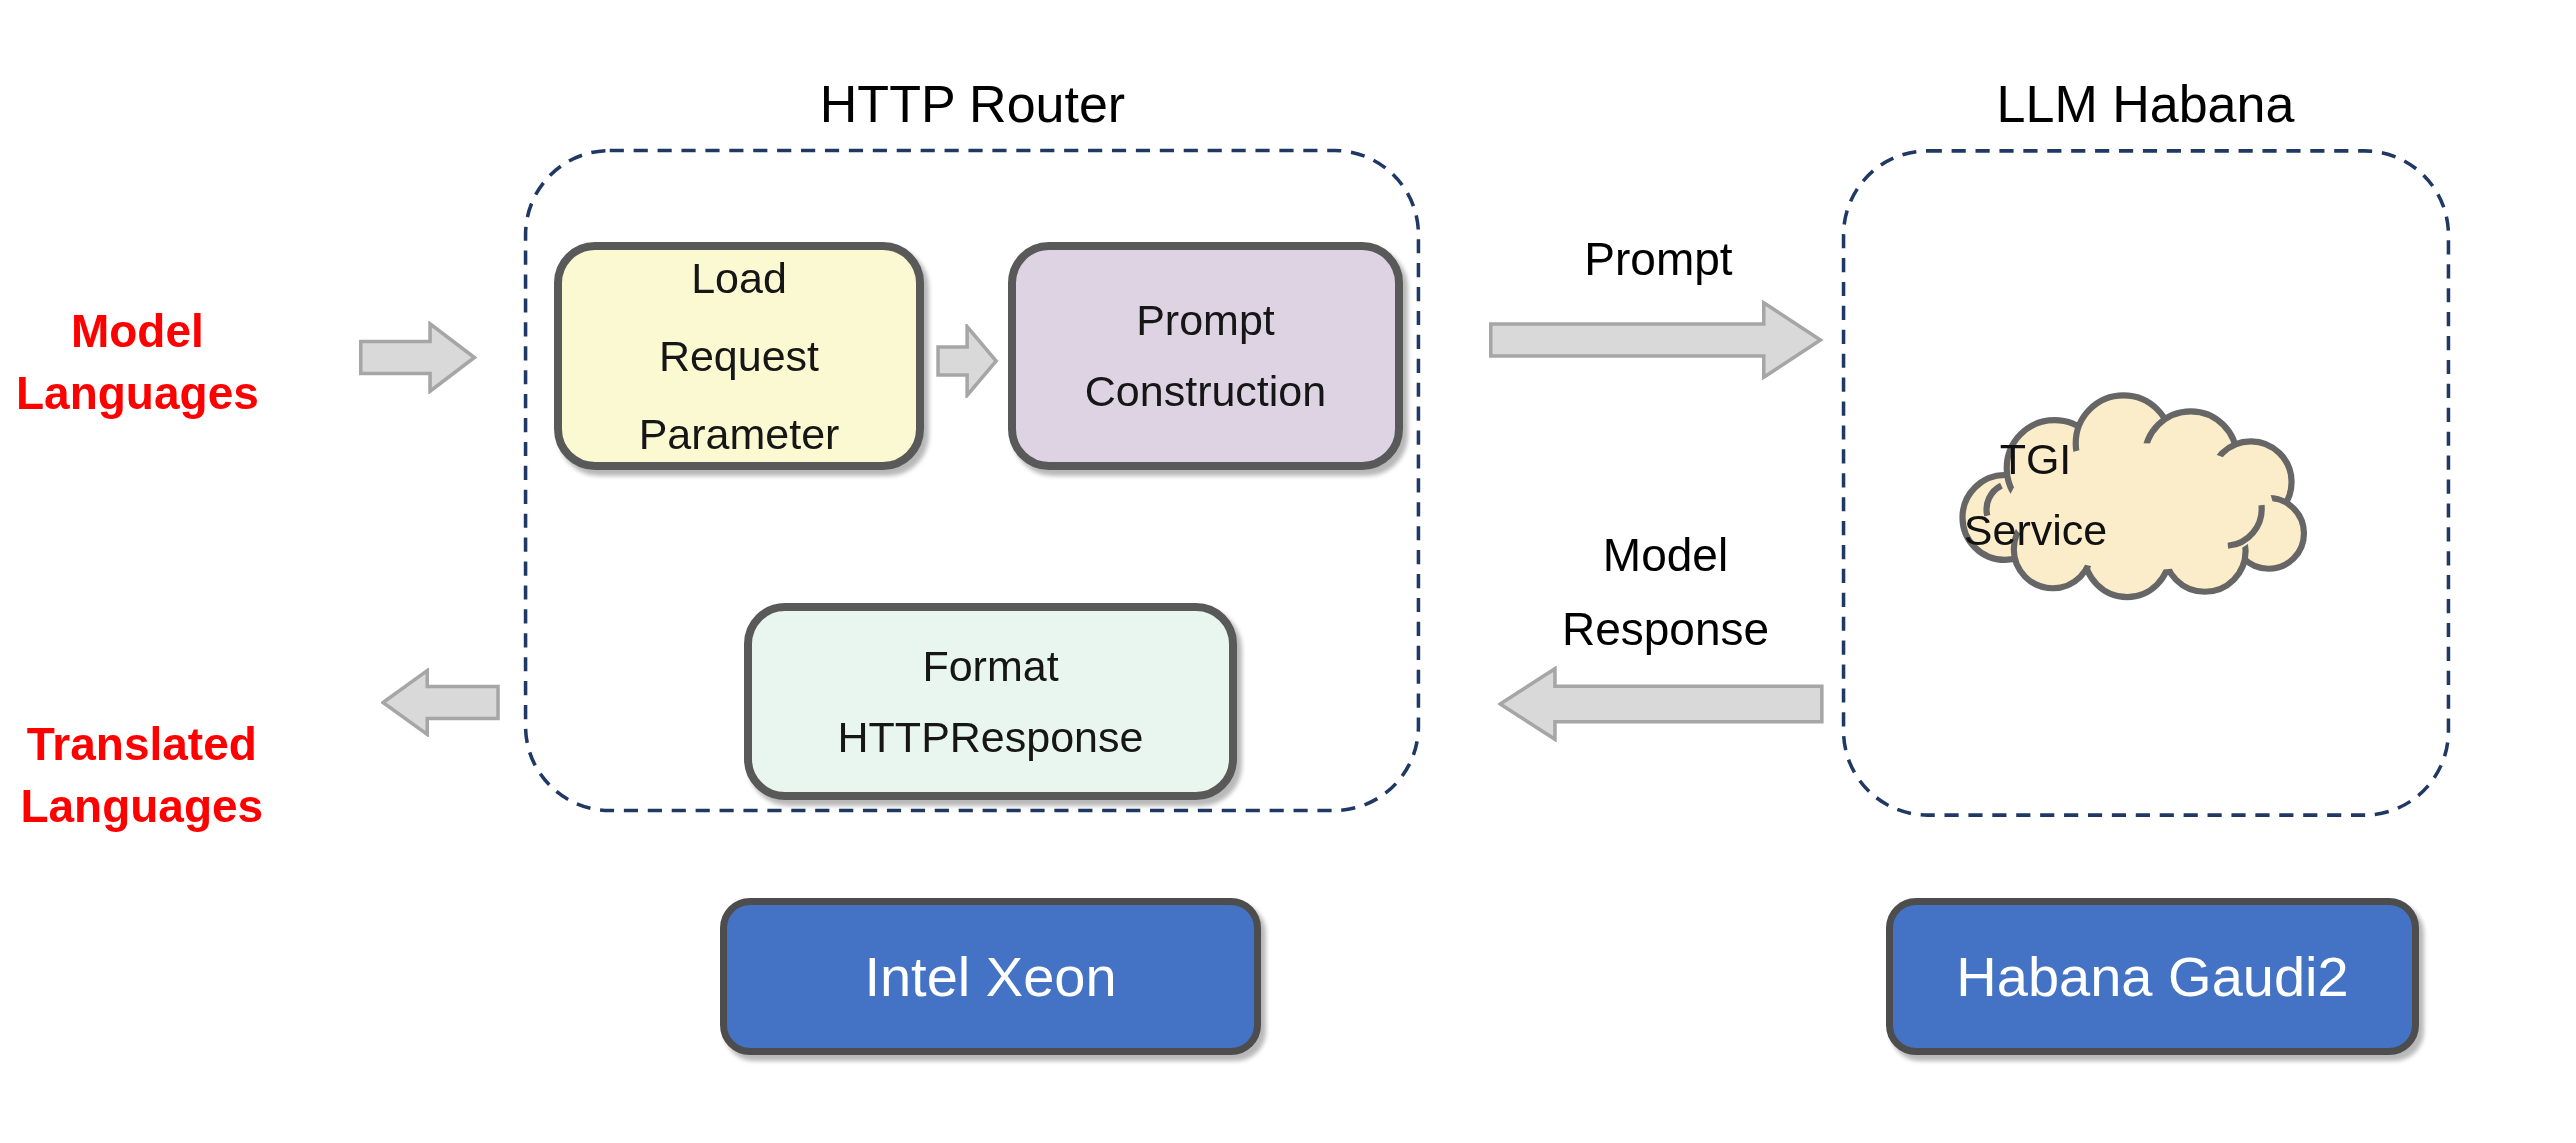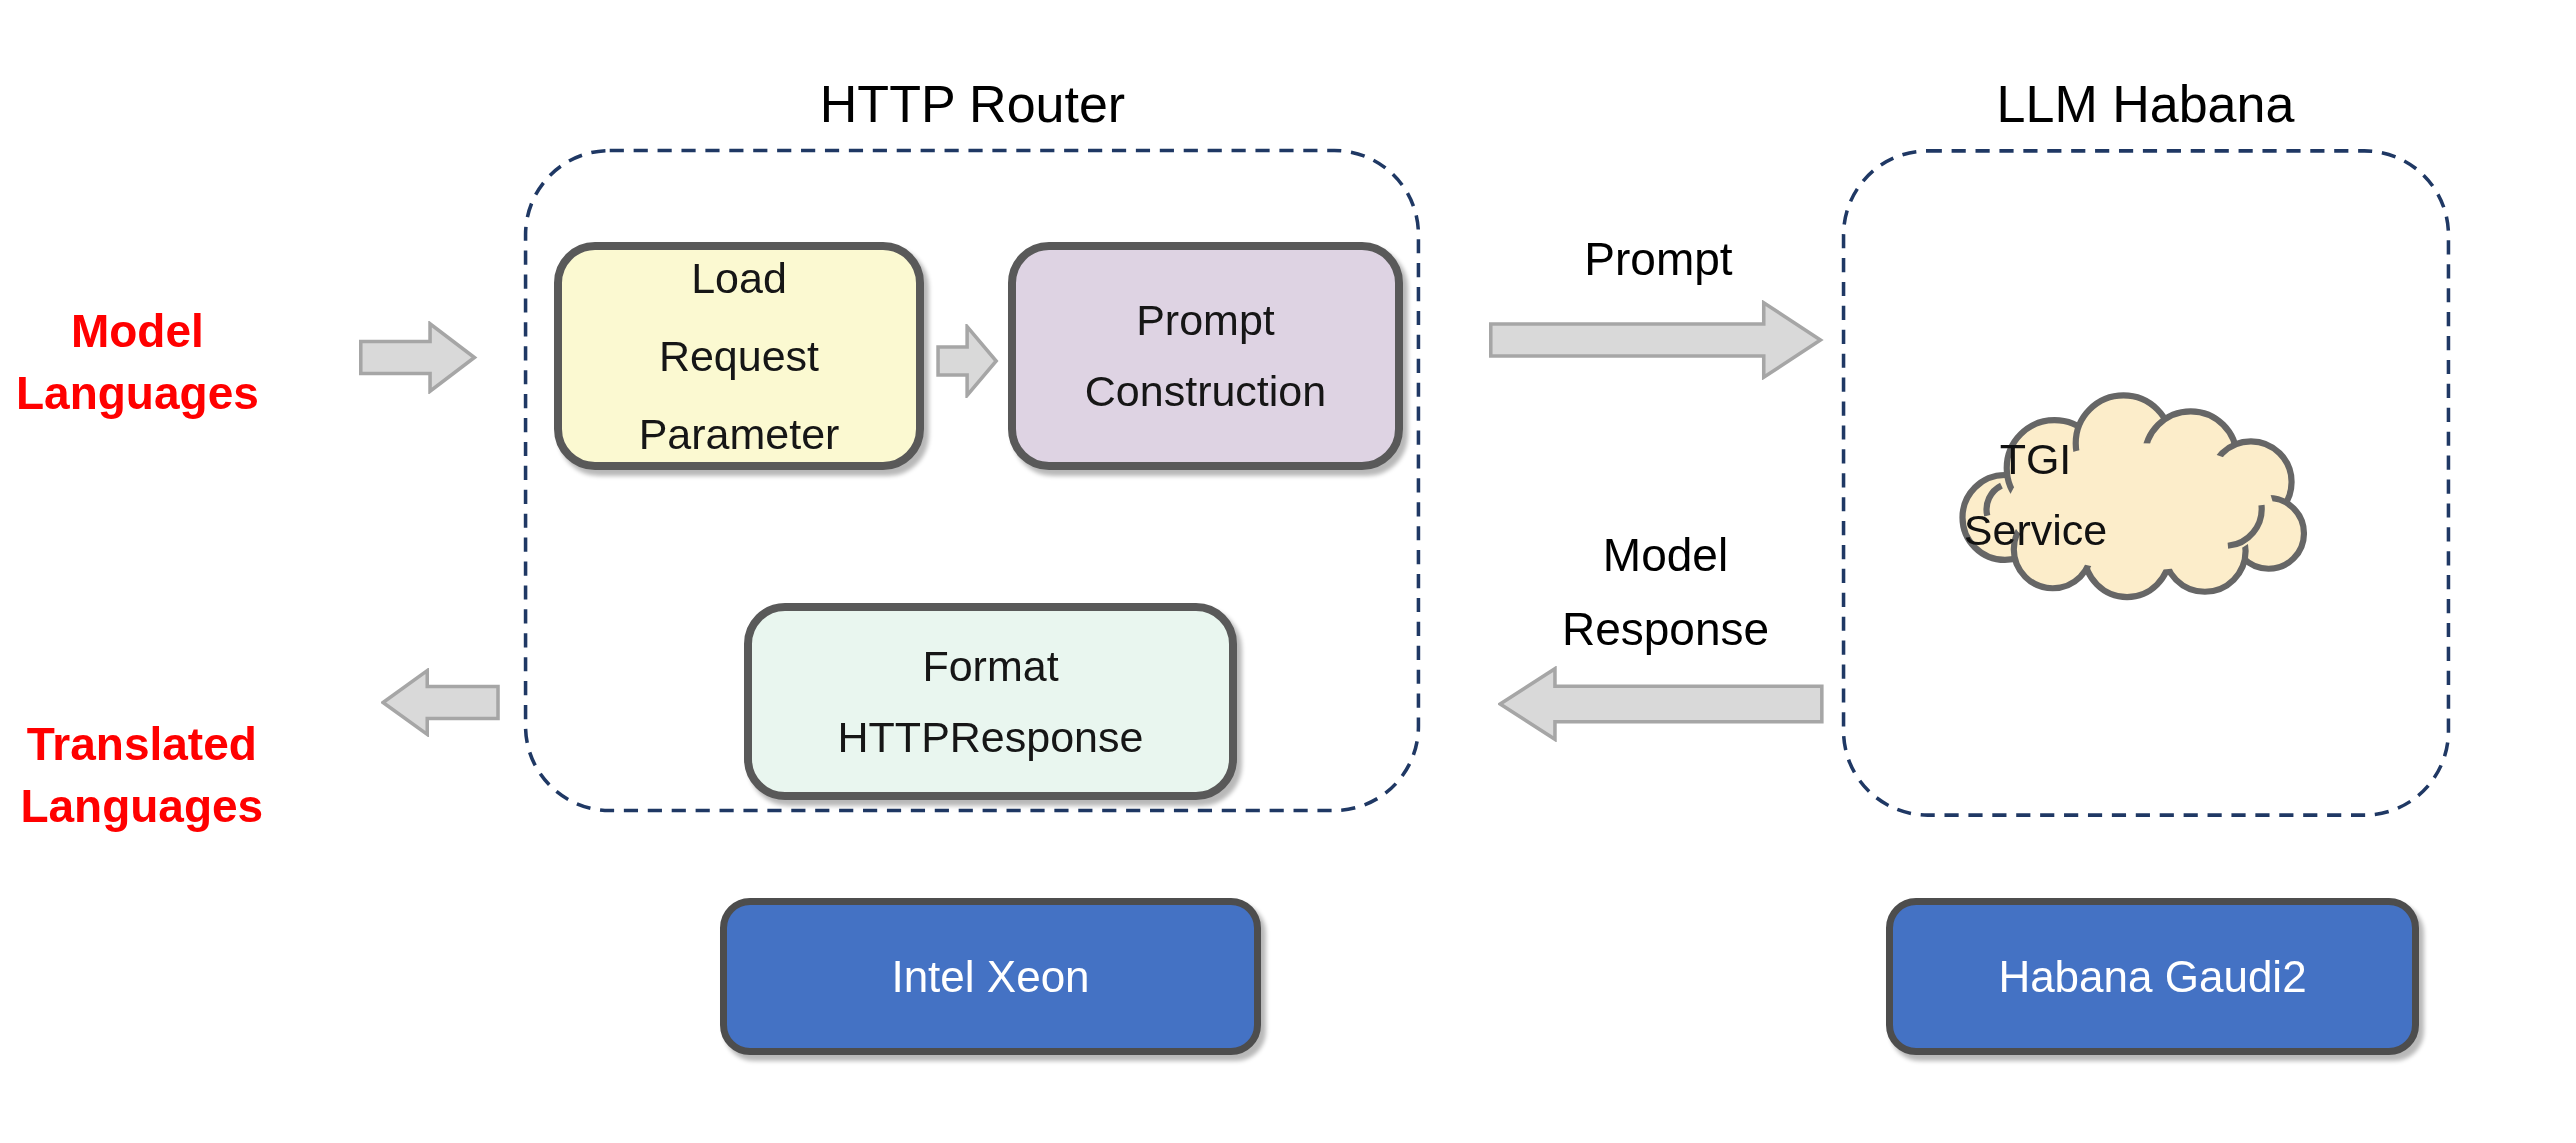--- a/index.html
+++ b/index.html
@@ -57,21 +57,21 @@
     border:7px solid var(--blue-border,#4D4D4D);
     border-radius:30px;
     background:var(--blue,#4472C4);
     display:flex;
     align-items:center;
     justify-content:center;
     box-shadow:4.4px 5.3px 4.4px rgba(0,0,0,0.28);
   }
   .chip .chip-label{
     color:var(--white-text,#ffffff);
-    font-size:44px;
+    font-size:56px;
     white-space:nowrap;
   }
 
   
   .red-label{
     color:var(--red,#FF0000);
     font-weight:bold;
     font-size:46px;
     line-height:62px;
     text-align:center;

